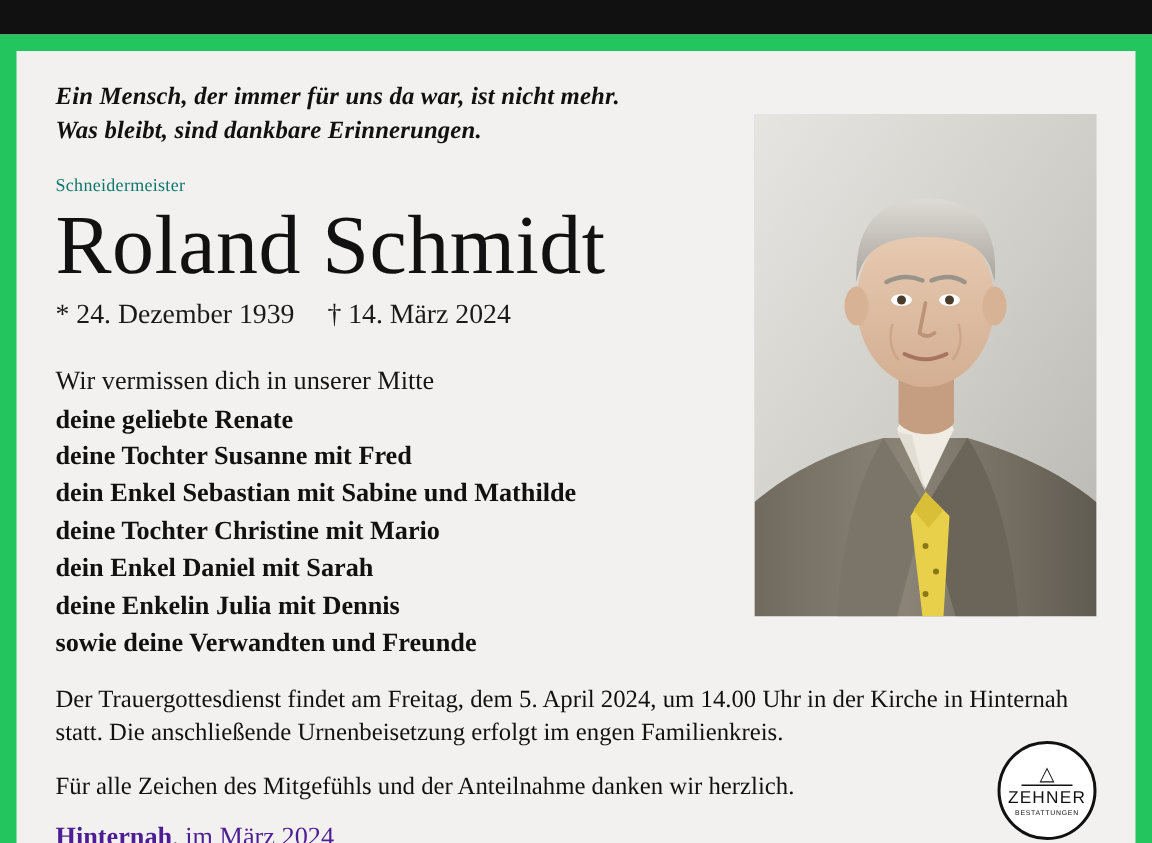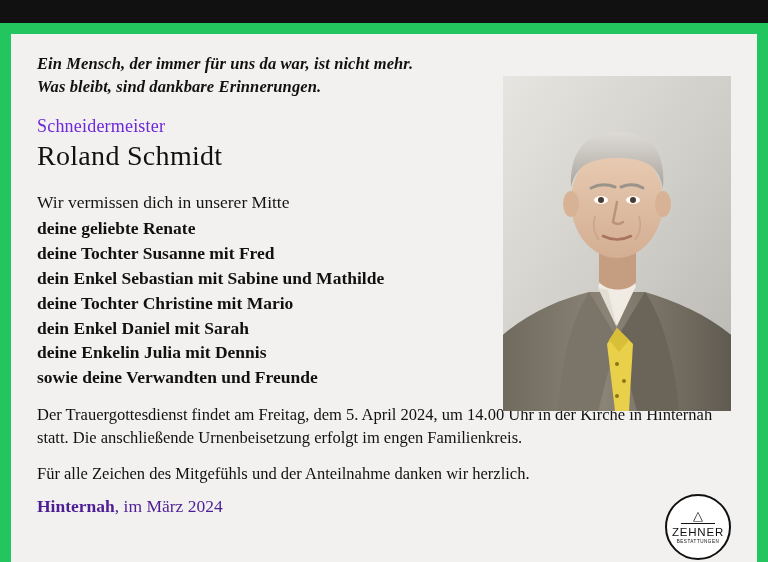--- a/index.html
+++ b/index.html
@@ -36,27 +36,27 @@
     font-size: 16.5px;
     line-height: 1.42;
     color: #111;
     letter-spacing: 0.1px;
   }
   .quote div { white-space: nowrap; }
 
   
   .profession {
     margin-top: 17px;
-    font-size: 18px;
-    color: #6d28d9;
+    font-size: 12px;
+    color: #0f766e;
     letter-spacing: 0.2px;
   }
   .name {
     margin-top: 4px;
-    font-size: 28px;
+    font-size: 56px;
     line-height: 1.05;
     color: #111;
     letter-spacing: 0.3px;
   }
   .dates {
     margin-top: 6px;
     font-size: 18.5px;
     color: #1a1a1a;
   }
   .dates .gap { display: inline-block; width: 22px; }
@@ -220,20 +220,23 @@
       </svg>
     </div>
 
     <div class="quote">
       <div>Ein Mensch, der immer für uns da war, ist nicht mehr.</div>
       <div>Was bleibt, sind dankbare Erinnerungen.</div>
     </div>
 
     <div class="profession">Schneidermeister</div>
     <div class="name">Roland Schmidt</div>
+    <div class="dates">
+      <span>* 24. Dezember 1939</span><span class="gap"></span><span>† 14. März 2024</span>
+    </div>
 
     <div class="missing">Wir vermissen dich in unserer Mitte</div>
     <div class="family">
       <div>deine geliebte Renate</div>
       <div>deine Tochter Susanne mit Fred</div>
       <div>dein Enkel Sebastian mit Sabine und Mathilde</div>
       <div>deine Tochter Christine mit Mario</div>
       <div>dein Enkel Daniel mit Sarah</div>
       <div>deine Enkelin Julia mit Dennis</div>
       <div>sowie deine Verwandten und Freunde</div>

